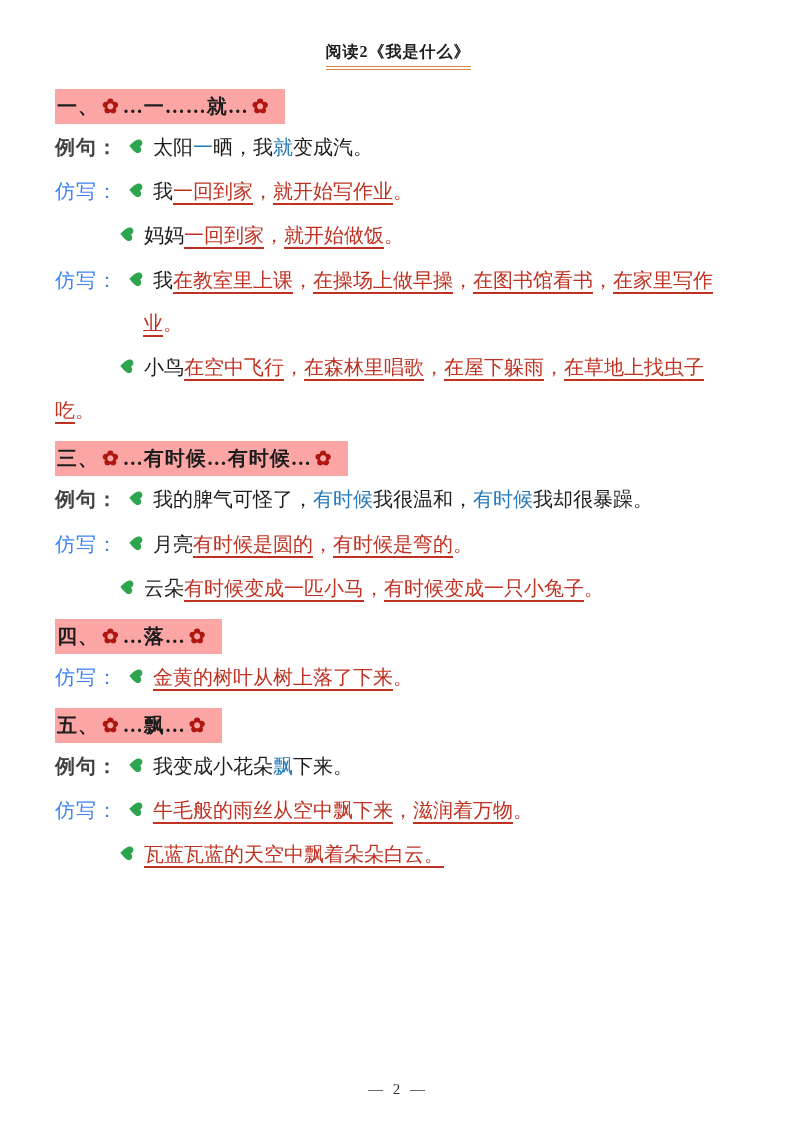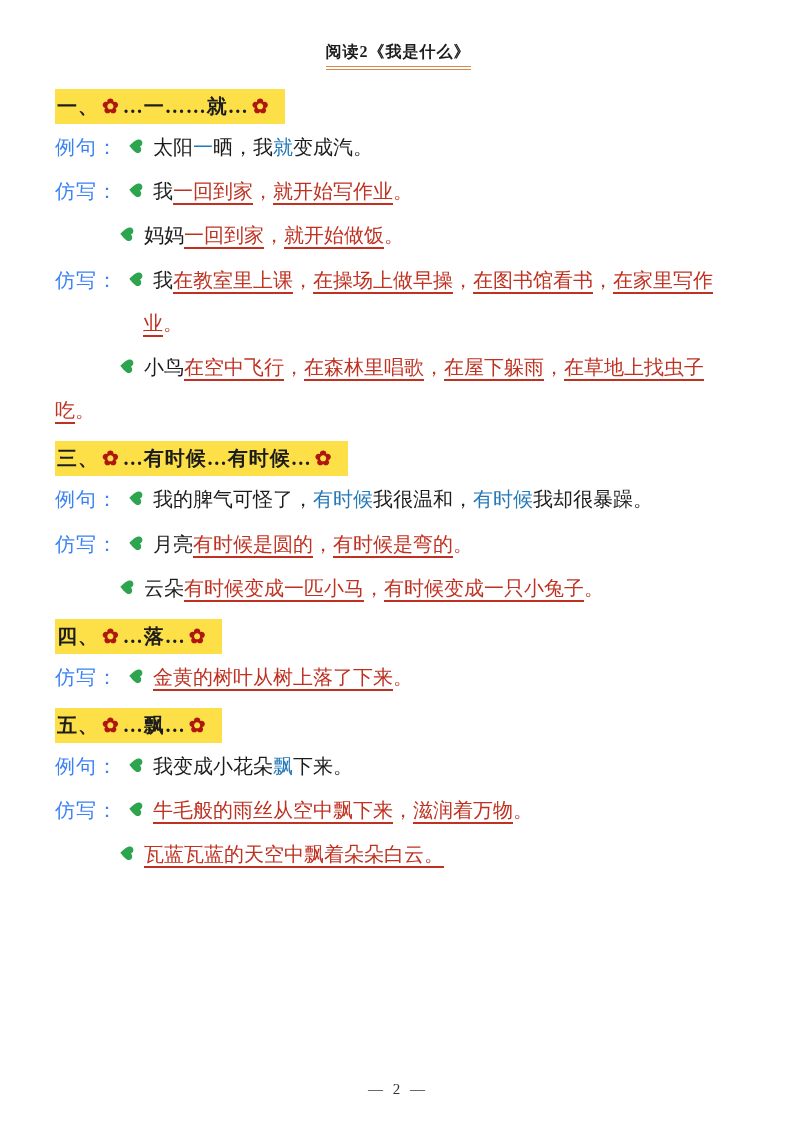--- a/index.html
+++ b/index.html
@@ -19,39 +19,39 @@
   .doc-title {
     display:inline-block;
     font-size:16px; font-weight:600; letter-spacing:1px;
     border-bottom:4px double #d9874a;
     padding-bottom:3px;
   }
   .content { flex:1 1 auto; }
   .heading-wrap { margin:9px 0 2px 0; }
   .heading {
     display:inline-block;
-    background:#fde047;
+    background:#fca5a5;
     font-size:20px; font-weight:600;
     padding:4px 12px 4px 2px;
     letter-spacing:1px;
   }
   .row {
     font-size:20px;
     line-height:2.16;
     padding-left:88px;
     text-indent:-88px;
     margin:1px 0;
   }
   .row.nolabel { text-indent:-26px; }
   .row.bleed { padding-left:0; text-indent:62px; }
   .label {
     display:inline-block; text-indent:0;
     margin-right:8px; letter-spacing:1px;
   }
-  .label-blue { color:#3b82f6; }
+  .label-blue { color:#404040;font-weight:bold; }
   .label-red  { color:#3b82f6; }
   .bullet {
     display:inline-block; width:20px; height:18px;
     margin-right:7px; text-indent:0;
     vertical-align:-2px;
   }
   .bullet svg { display:block; }
   .t-plain  { color:#1c1c1c; }
   .t-blue   { color:#2679b8; }
   .t-red    { color:#bf3222;margin-top:43px; }

